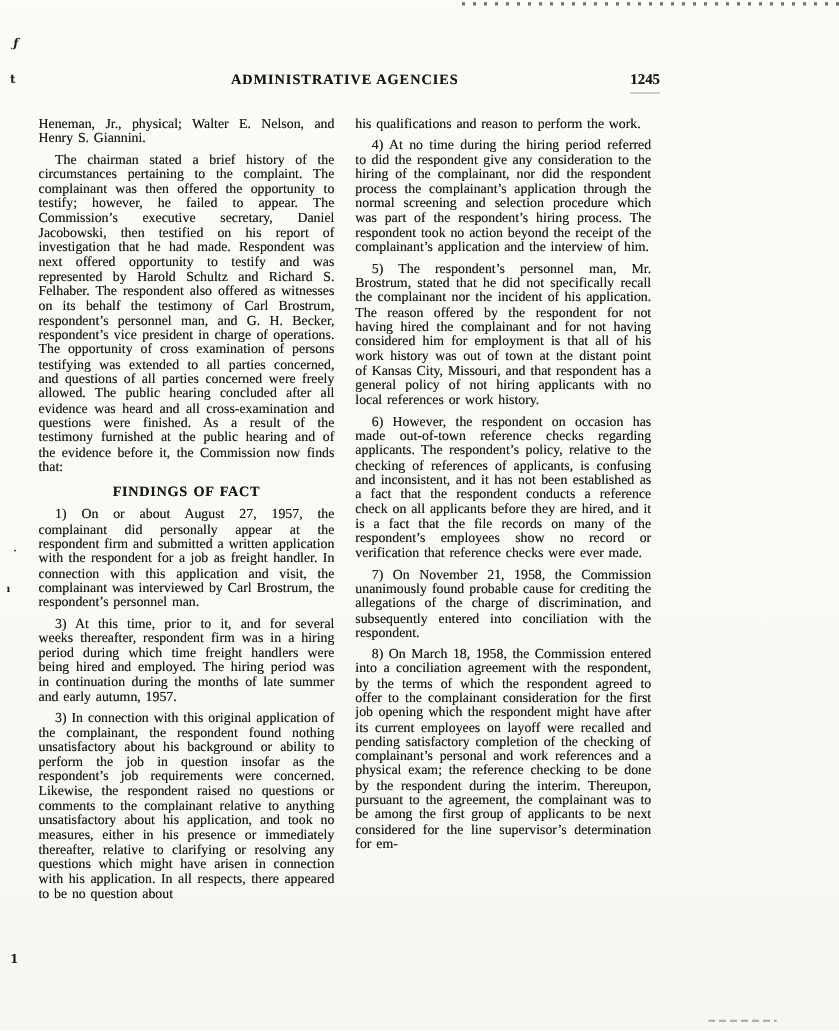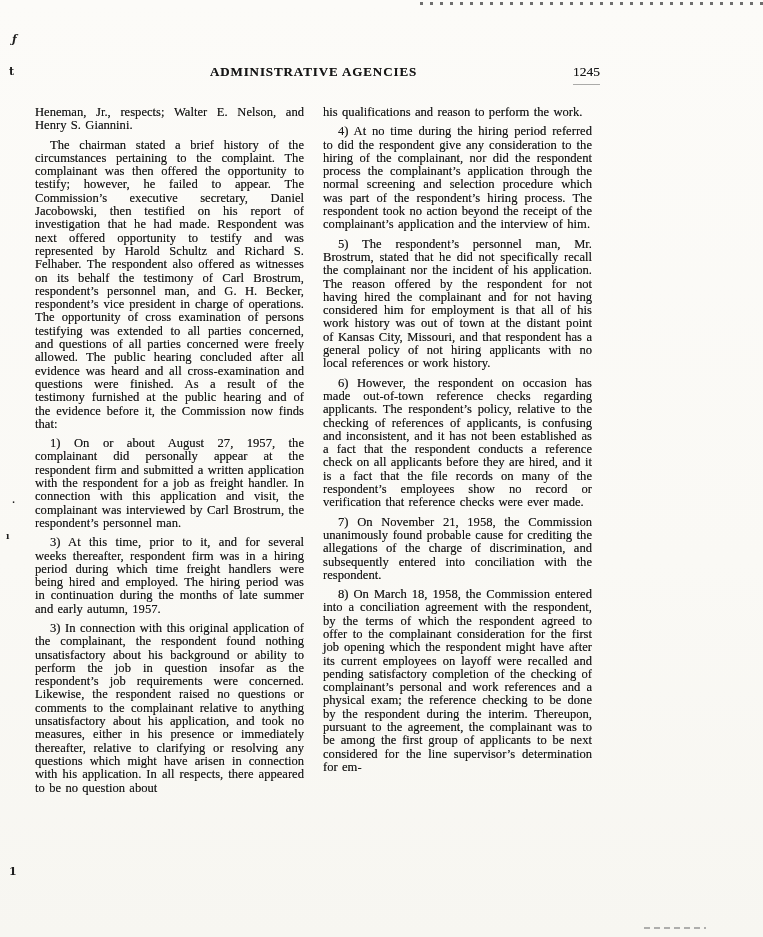--- a/index.html
+++ b/index.html
@@ -32,21 +32,21 @@
     position:absolute;top:64px;left:35px;width:557px;height:18px;
   }
   .doc-title{
     position:absolute;left:0;right:0;text-align:center;
     font-size:13px;font-weight:bold;letter-spacing:.9px;
     color:#161616;
     text-shadow:0 0 .4px rgba(0,0,0,.5);
   }
   .page-number{
     position:absolute;right:-8px;top:0;
-    font-size:13.5px;font-weight:normal;color:#161616;
+    font-size:13.5px;font-weight:bold;color:#161616;
     text-shadow:0 0 .4px rgba(0,0,0,.5);
     border-bottom:1px solid rgba(20,20,20,.35);
     padding-bottom:4px;
   }
   .columns{
     position:absolute;top:106px;left:35px;width:557px;
     display:flex;gap:19px;
   }
   .col{
     width:269px;flex:0 0 269px;
@@ -84,22 +84,23 @@
   <div class="rule-top"></div>
 
   <div class="running-head">
     <div class="doc-title">ADMINISTRATIVE AGENCIES</div>
     <div class="page-number">1245</div>
   </div>
 
   <div class="columns">
 
     <div class="col">
-      <p class="cont">Heneman, Jr., respects; Walter E. Nelson, and Henry S. Giannini.</p>
+      <p class="cont">Heneman, Jr., physical; Walter E. Nelson, and Henry S. Giannini.</p>
       <p class="para">The chairman stated a brief history of the circumstances pertaining to the complaint. The complainant was then offered the opportunity to testify; however, he failed to appear. The Commission’s executive secretary, Daniel Jacobowski, then testified on his report of investigation that he had made. Respondent was next offered opportunity to testify and was represented by Harold Schultz and Richard S. Felhaber. The respondent also offered as witnesses on its behalf the testimony of Carl Brostrum, respondent’s personnel man, and G. H. Becker, respondent’s vice president in charge of operations. The opportunity of cross examination of persons testifying was extended to all parties concerned, and questions of all parties concerned were freely allowed. The public hearing concluded after all evidence was heard and all cross-examination and questions were finished. As a result of the testimony furnished at the public hearing and of the evidence before it, the Commission now finds that:</p>
+      <h3 class="heading">FINDINGS OF FACT</h3>
       <p class="para">1) On or about August 27, 1957, the complainant did personally appear at the respondent firm and submitted a written application with the respondent for a job as freight handler. In connection with this application and visit, the complainant was interviewed by Carl Brostrum, the respondent’s personnel man.</p>
       <p class="para">3) At this time, prior to it, and for several weeks thereafter, respondent firm was in a hiring period during which time freight handlers were being hired and employed. The hiring period was in continuation during the months of late summer and early autumn, 1957.</p>
       <p class="para">3) In connection with this original application of the complainant, the respondent found nothing unsatisfactory about his background or ability to perform the job in question insofar as the respondent’s job requirements were concerned. Likewise, the respondent raised no questions or comments to the complainant relative to anything unsatisfactory about his application, and took no measures, either in his presence or immediately thereafter, relative to clarifying or resolving any questions which might have arisen in connection with his application. In all respects, there appeared to be no question about</p>
     </div>
 
     <div class="col">
       <p class="cont">his qualifications and reason to perform the work.</p>
       <p class="para">4) At no time during the hiring period referred to did the respondent give any consideration to the hiring of the complainant, nor did the respondent process the complainant’s application through the normal screening and selection procedure which was part of the respondent’s hiring process. The respondent took no action beyond the receipt of the complainant’s application and the interview of him.</p>
       <p class="para">5) The respondent’s personnel man, Mr. Brostrum, stated that he did not specifically recall the complainant nor the incident of his application. The reason offered by the respondent for not having hired the complainant and for not having considered him for employment is that all of his work history was out of town at the distant point of Kansas City, Missouri, and that respondent has a general policy of not hiring applicants with no local references or work history.</p>
       <p class="para">6) However, the respondent on occasion has made out-of-town reference checks regarding applicants. The respondent’s policy, relative to the checking of references of applicants, is confusing and inconsistent, and it has not been established as a fact that the respondent conducts a reference check on all applicants before they are hired, and it is a fact that the file records on many of the respondent’s employees show no record or verification that reference checks were ever made.</p>

